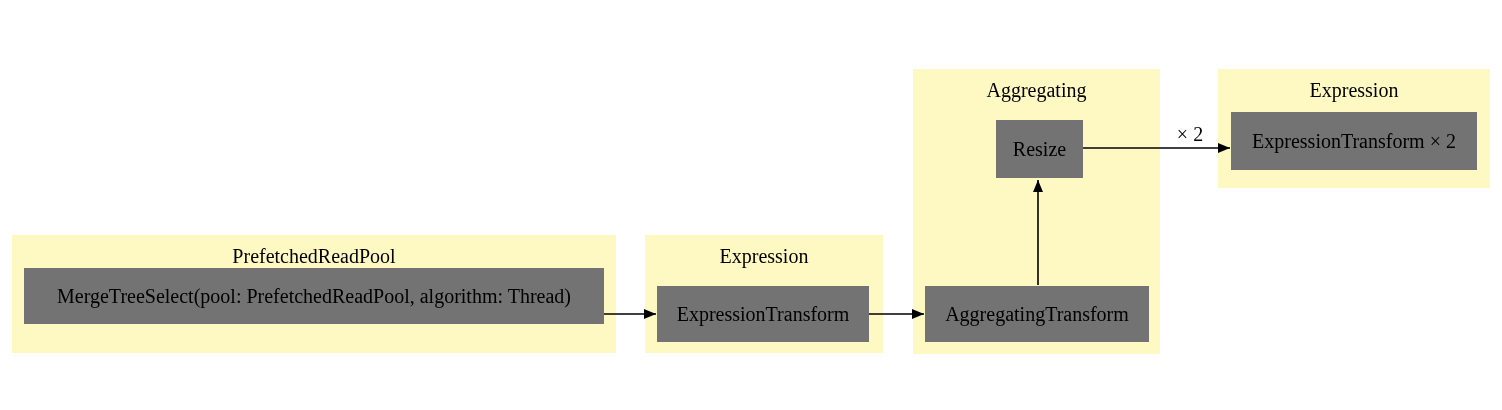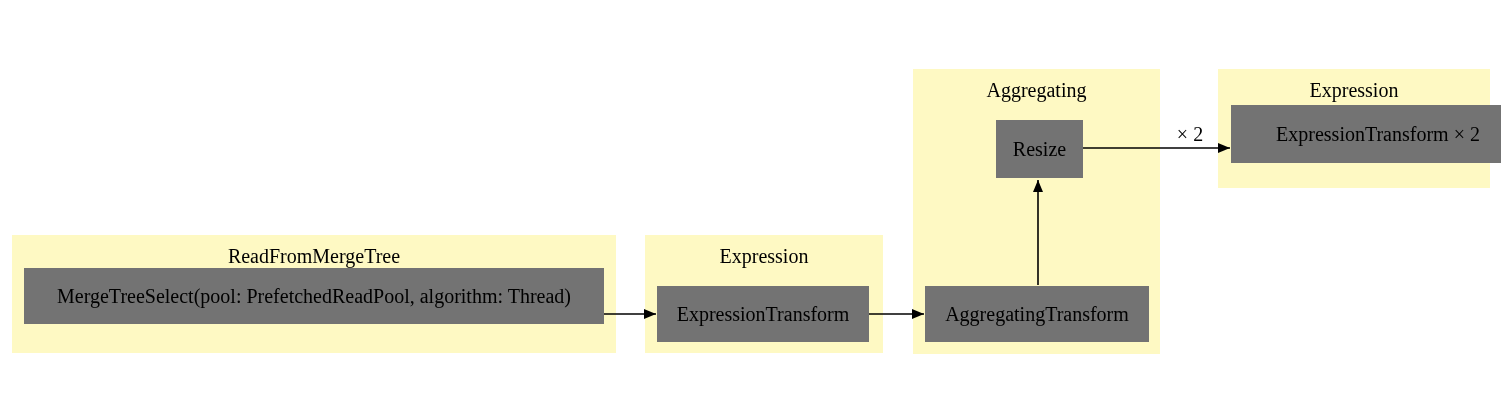--- a/index.html
+++ b/index.html
@@ -68,29 +68,29 @@
   
   .c-read   { left: 12px;   top: 235px; width: 604px; height: 118px; }
   .c-expr1  { left: 645px;  top: 235px; width: 238px; height: 118px; }
   .c-aggr   { left: 913px;  top: 69px;  width: 247px; height: 285px; }
   .c-expr2  { left: 1218px; top: 69px;  width: 272px; height: 119px; }
   
   .n-mts    { left: 24px;   top: 268px; width: 580px; height: 56px; }
   .n-et     { left: 657px;  top: 286px; width: 212px; height: 56px; }
   .n-at     { left: 925px;  top: 286px; width: 224px; height: 56px; }
   .n-rs     { left: 996px;  top: 120px; width: 87px;  height: 58px; }
-  .n-etx2   { left: 1231px; top: 105px; width: 246px; height: 58px; padding-left: 24px; }
+  .n-etx2   { left: 1231px; top: 112px; width: 246px; height: 58px; }
 </style>
 </head>
 <body>
 
 <div class="canvas">
 
   <div class="cluster c-read">
-    <div class="cluster-label">ReadFromMergeTree</div>
+    <div class="cluster-label">PrefetchedReadPool</div>
   </div>
 
   <div class="cluster c-expr1">
     <div class="cluster-label">Expression</div>
   </div>
 
   <div class="cluster c-aggr">
     <div class="cluster-label">Aggregating</div>
   </div>
 

